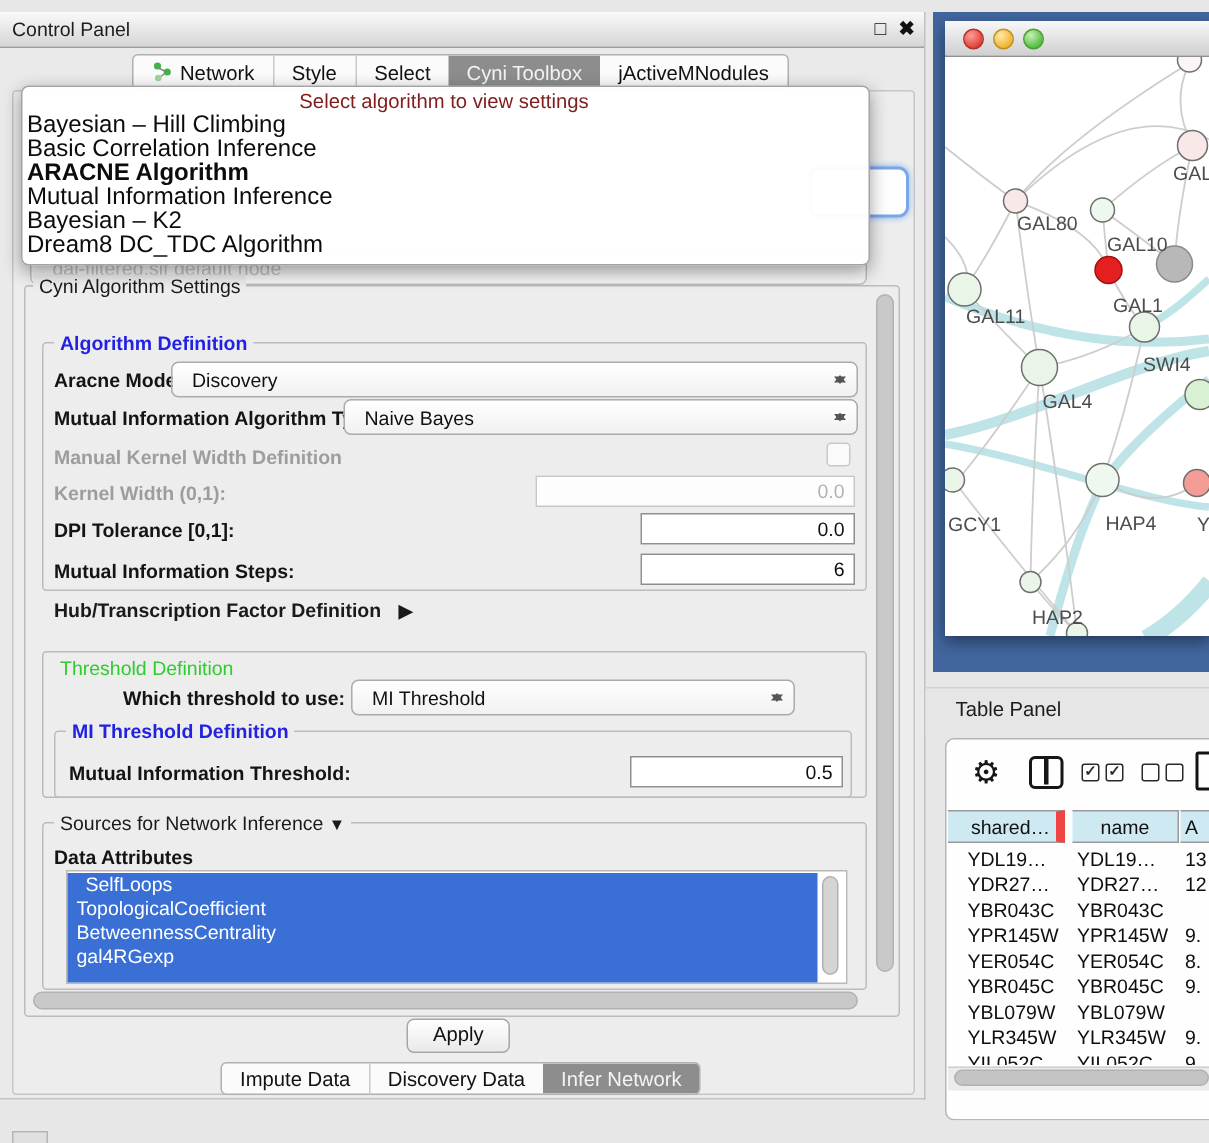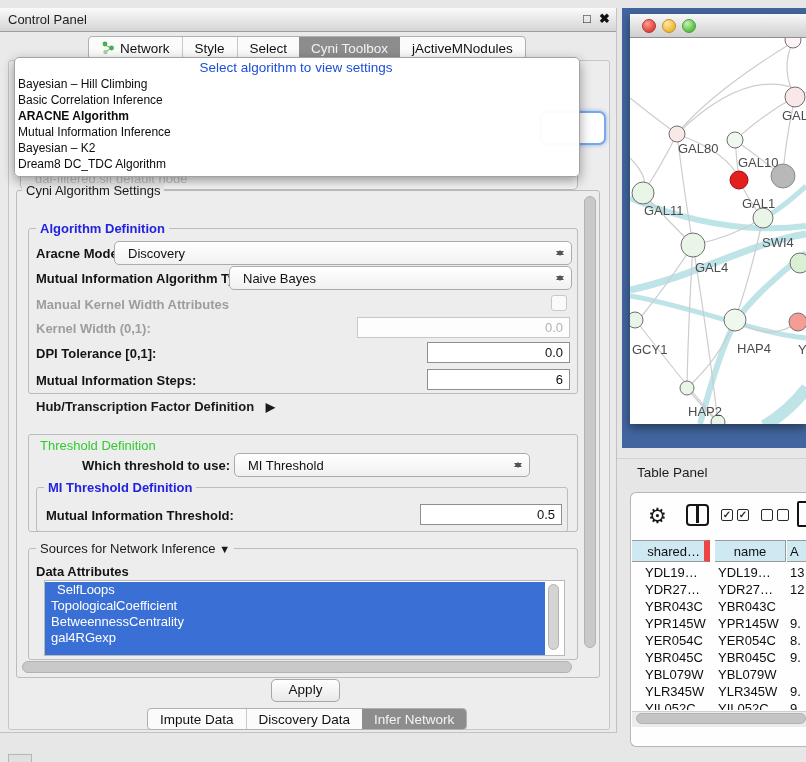--- a/index.html
+++ b/index.html
@@ -15,22 +15,22 @@
   .tabgroup{display:flex;height:22px;background:#fbfbfb;border:1px solid #b0b0b0;border-radius:4px;
             overflow:hidden;align-items:stretch;}
   .tab{display:flex;align-items:center;padding:0 12px;font-size:13.5px;color:#111;border-left:1px solid #c9c9c9;}
   .tab:first-child{border-left:none;}
   .tab.sel{background:#8d8d8d;color:#f4f4f4;border-left:none;}
   .tab.sel + .tab{border-left:none;}
   .cp-content{left:8px;top:60px;width:600px;height:668px;background:#ededed;border:1px solid #c6c6c6;border-radius:3px;}
   
   .popup{left:14px;top:57px;width:564px;height:118px;background:rgba(255,255,255,0.97);
          border:1px solid #a3a3a3;border-radius:5px;box-shadow:0 4px 12px rgba(0,0,0,.38);z-index:9;}
-  .popup-placeholder{left:14px;top:60px;width:564px;text-align:center;color:#1d4ed8;font-size:13.5px;z-index:10;}
-  .dd-item{left:18px;height:16px;line-height:16px;font-size:12px;color:#0c0c0c;z-index:10;white-space:nowrap;}
+  .popup-placeholder{left:14px;top:60px;width:564px;text-align:center;color:#7f1d1d;font-size:13.5px;z-index:10;}
+  .dd-item{left:18px;height:16px;line-height:16px;font-size:16px;color:#0c0c0c;z-index:10;white-space:nowrap;}
   .dd-item.bold{font-weight:bold;}
   .ghost-combo{left:20px;top:166px;width:558px;height:24px;border:1px solid #bdbdbd;border-radius:5px;
                background:#f6f6f6;z-index:1;font-size:13px;color:#c2c2c2;line-height:24px;padding-left:14px;box-sizing:border-box;}
   .focus-combo{left:540px;top:111px;width:62px;height:30px;border:2px solid #79a7e8;border-radius:7px;
                background:#fff;box-shadow:0 0 4px #8ab4ef;z-index:1;}
   
   .group{border:1px solid #bcbcbc;border-radius:3px;}
   .legend{background:#ededed;padding:0 4px;font-size:13px;white-space:nowrap;z-index:3;}
   .legend.blue{color:#2222e0;}
   .legend.green{color:#2ecc2e;margin-top:11px;}
@@ -140,21 +140,21 @@
     <span class="val">Discovery</span>
     <span class="stepper"></span>
   </div>
 
   <div class="abs flabel" style="left:36px;top:271px;">Mutual Information Algorithm Type:</div>
   <div class="abs combo" style="left:229px;top:266px;width:343px;height:24px;">
     <span class="val">Naive Bayes</span>
     <span class="stepper"></span>
   </div>
 
-  <div class="abs flabel dis" style="left:36px;top:297px;">Manual Kernel Width Attributes</div>
+  <div class="abs flabel dis" style="left:36px;top:297px;">Manual Kernel Width Definition</div>
   <div class="abs checkbox" style="left:551px;top:295px;"></div>
 
   <div class="abs flabel dis" style="left:36px;top:321px;">Kernel Width (0,1):</div>
   <div class="abs tfield dis" style="left:357px;top:317px;width:213px;height:21px;">0.0</div>
 
   <div class="abs flabel" style="left:36px;top:346px;">DPI Tolerance [0,1]:</div>
   <div class="abs tfield" style="left:427px;top:342px;width:143px;height:21px;">0.0</div>
 
   <div class="abs flabel" style="left:36px;top:373px;">Mutual Information Steps:</div>
   <div class="abs tfield" style="left:427px;top:369px;width:143px;height:21px;">6</div>

